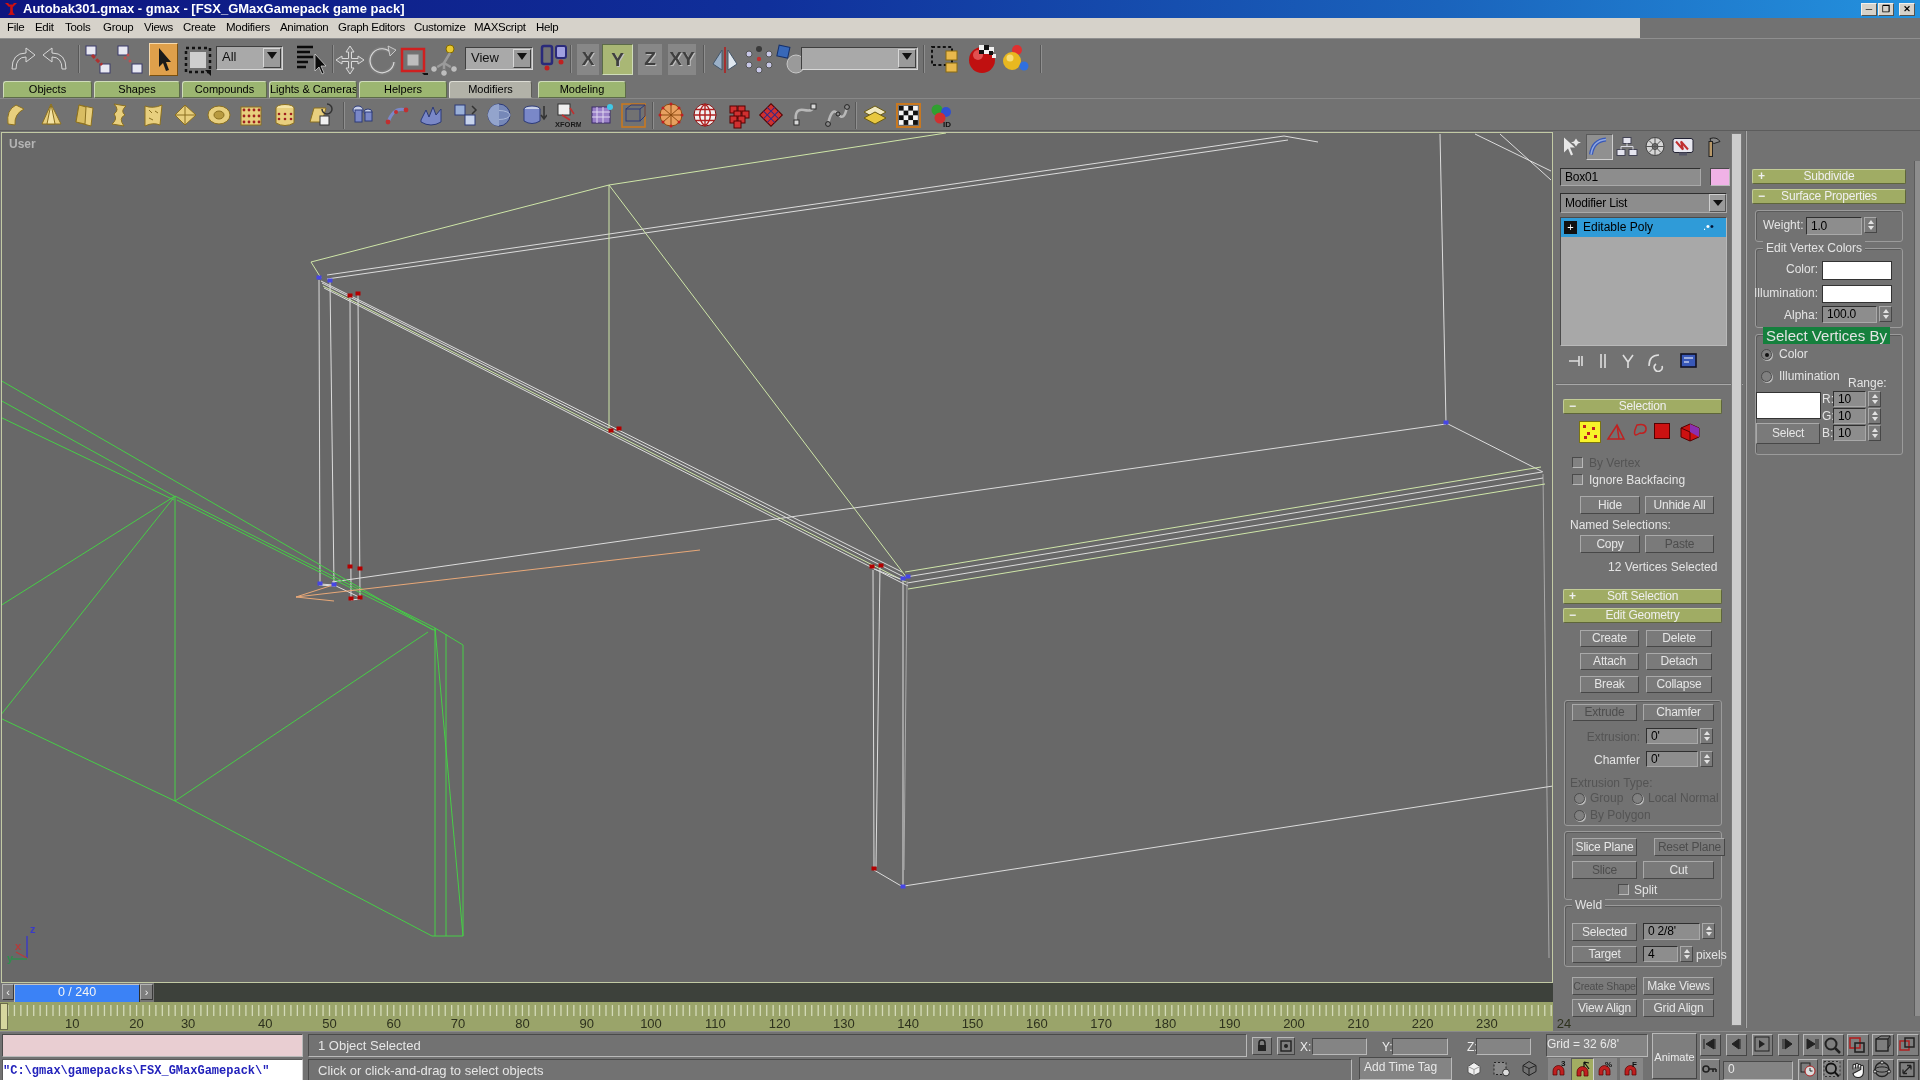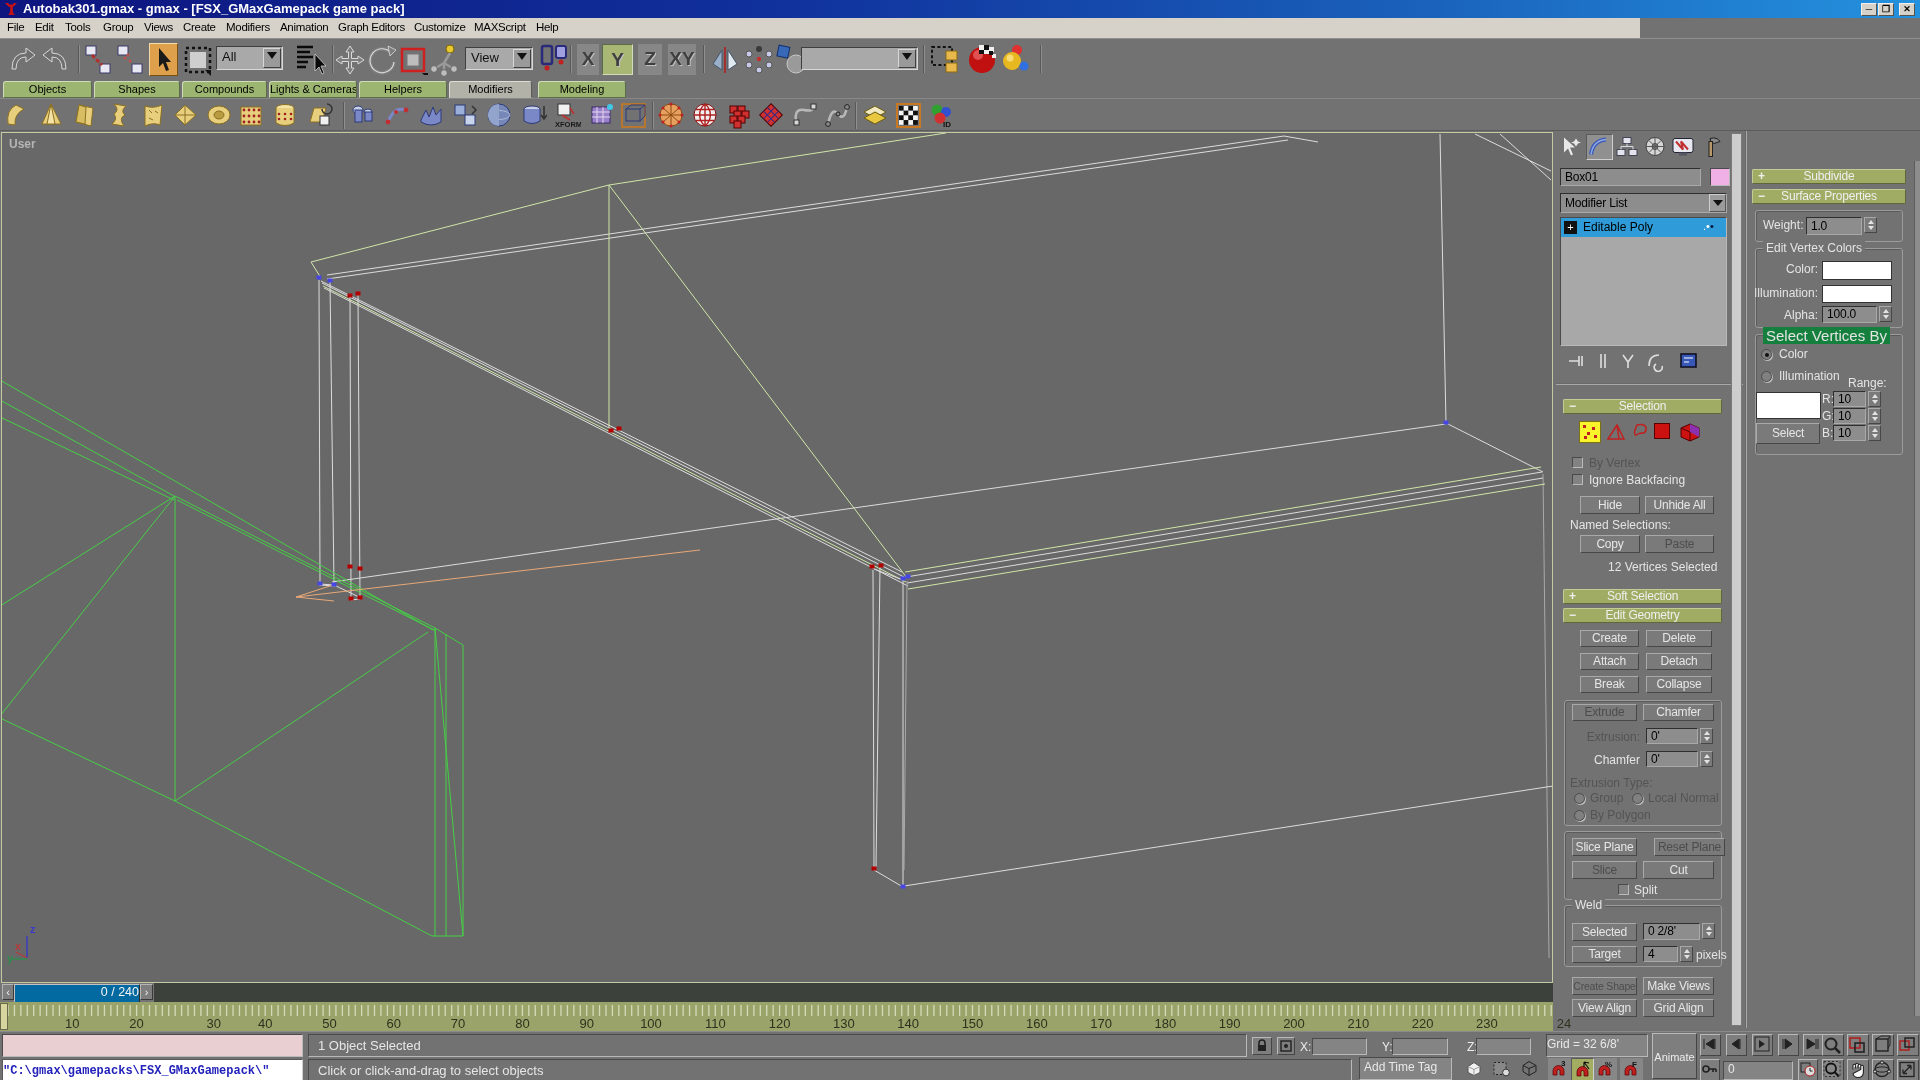--- a/index.html
+++ b/index.html
@@ -632,30 +632,30 @@
 <div class="spin" style="left:315px;top:277px;height:16px"></div>
 <div class="lab" style="left:269px;top:295px;color:#e4e4e4;font-size:12px">B:</div>
 <div class="fld" style="left:280px;top:294px;width:33px;height:16px;line-height:14px">10</div>
 <div class="spin" style="left:315px;top:294px;height:16px"></div>
 <div class="btn" style="left:203px;top:292px;width:64px;height:21px;line-height:19px;font-size:12px">Select</div>
 <div class="abs" style="left:361px;top:30px;width:6px;height:855px;background:#8d8d8d;border-left:1px solid #5c5c5c"></div>
 </div>
 <div id="tslider">
 <div class="abs" style="left:154px;top:0px;width:1399px;height:19px;background:#3d413b"></div>
 <div class="abs" style="left:2px;top:1px;width:12px;height:16px;background:#7e7e7e;border:1px solid;border-color:#b5b5b5 #3a3a3a #3a3a3a #b5b5b5;color:#eee;font-size:11px;text-align:center;line-height:14px">‹</div>
-<div class="abs" style="left:14px;top:1px;width:126px;height:24px;background:#0369a1;border:1px solid;border-color:#c2c2c2 #2e2e2e #2e2e2e #c2c2c2;color:#f5f5f5;font-size:12.5px;text-align:right;line-height:14px">0 / 240</div>
+<div class="abs" style="left:14px;top:1px;width:126px;height:24px;background:#3b82f6;border:1px solid;border-color:#c2c2c2 #2e2e2e #2e2e2e #c2c2c2;color:#f5f5f5;font-size:12.5px;text-align:center;line-height:14px">0 / 240</div>
 <div class="abs" style="left:140px;top:1px;width:13px;height:16px;background:#7e7e7e;border:1px solid;border-color:#b5b5b5 #3a3a3a #3a3a3a #b5b5b5;color:#eee;font-size:11px;text-align:center;line-height:14px">›</div>
 </div>
 <div id="ruler">
 <svg class="abs" style="left:0;top:3px" width="1553" height="14" viewBox="0 0 1553 14">
       <path d="M8.0 0 v11 M14.43 0 v11 M20.86 0 v11 M27.29 0 v11 M33.72 0 v11 M40.15 0 v11 M46.58 0 v11 M53.01 0 v11 M59.44 0 v11 M65.87 0 v11 M72.3 0 v11 M78.73 0 v11 M85.16 0 v11 M91.59 0 v11 M98.02 0 v11 M104.45 0 v11 M110.88 0 v11 M117.31 0 v11 M123.74 0 v11 M130.17 0 v11 M136.6 0 v11 M143.03 0 v11 M149.46 0 v11 M155.89 0 v11 M162.32 0 v11 M168.75 0 v11 M175.18 0 v11 M181.61 0 v11 M188.04 0 v11 M194.47 0 v11 M200.9 0 v11 M207.33 0 v11 M213.76 0 v11 M220.19 0 v11 M226.62 0 v11 M233.05 0 v11 M239.48 0 v11 M245.91 0 v11 M252.34 0 v11 M258.77 0 v11 M265.2 0 v11 M271.63 0 v11 M278.06 0 v11 M284.49 0 v11 M290.92 0 v11 M297.35 0 v11 M303.78 0 v11 M310.21 0 v11 M316.64 0 v11 M323.07 0 v11 M329.5 0 v11 M335.93 0 v11 M342.36 0 v11 M348.79 0 v11 M355.22 0 v11 M361.65 0 v11 M368.08 0 v11 M374.51 0 v11 M380.94 0 v11 M387.37 0 v11 M393.8 0 v11 M400.23 0 v11 M406.66 0 v11 M413.09 0 v11 M419.52 0 v11 M425.95 0 v11 M432.38 0 v11 M438.81 0 v11 M445.24 0 v11 M451.67 0 v11 M458.1 0 v11 M464.53 0 v11 M470.96 0 v11 M477.39 0 v11 M483.82 0 v11 M490.25 0 v11 M496.68 0 v11 M503.11 0 v11 M509.54 0 v11 M515.97 0 v11 M522.4 0 v11 M528.83 0 v11 M535.26 0 v11 M541.69 0 v11 M548.12 0 v11 M554.55 0 v11 M560.98 0 v11 M567.41 0 v11 M573.84 0 v11 M580.27 0 v11 M586.7 0 v11 M593.13 0 v11 M599.56 0 v11 M605.99 0 v11 M612.42 0 v11 M618.85 0 v11 M625.28 0 v11 M631.71 0 v11 M638.14 0 v11 M644.57 0 v11 M651.0 0 v11 M657.43 0 v11 M663.86 0 v11 M670.29 0 v11 M676.72 0 v11 M683.15 0 v11 M689.58 0 v11 M696.01 0 v11 M702.44 0 v11 M708.87 0 v11 M715.3 0 v11 M721.73 0 v11 M728.16 0 v11 M734.59 0 v11 M741.02 0 v11 M747.45 0 v11 M753.88 0 v11 M760.31 0 v11 M766.74 0 v11 M773.17 0 v11 M779.6 0 v11 M786.03 0 v11 M792.46 0 v11 M798.89 0 v11 M805.32 0 v11 M811.75 0 v11 M818.18 0 v11 M824.61 0 v11 M831.04 0 v11 M837.47 0 v11 M843.9 0 v11 M850.33 0 v11 M856.76 0 v11 M863.19 0 v11 M869.62 0 v11 M876.05 0 v11 M882.48 0 v11 M888.91 0 v11 M895.34 0 v11 M901.77 0 v11 M908.2 0 v11 M914.63 0 v11 M921.06 0 v11 M927.49 0 v11 M933.92 0 v11 M940.35 0 v11 M946.78 0 v11 M953.21 0 v11 M959.64 0 v11 M966.07 0 v11 M972.5 0 v11 M978.93 0 v11 M985.36 0 v11 M991.79 0 v11 M998.22 0 v11 M1004.65 0 v11 M1011.08 0 v11 M1017.51 0 v11 M1023.94 0 v11 M1030.37 0 v11 M1036.8 0 v11 M1043.23 0 v11 M1049.66 0 v11 M1056.09 0 v11 M1062.52 0 v11 M1068.95 0 v11 M1075.38 0 v11 M1081.81 0 v11 M1088.24 0 v11 M1094.67 0 v11 M1101.1 0 v11 M1107.53 0 v11 M1113.96 0 v11 M1120.39 0 v11 M1126.82 0 v11 M1133.25 0 v11 M1139.68 0 v11 M1146.11 0 v11 M1152.54 0 v11 M1158.97 0 v11 M1165.4 0 v11 M1171.83 0 v11 M1178.26 0 v11 M1184.69 0 v11 M1191.12 0 v11 M1197.55 0 v11 M1203.98 0 v11 M1210.41 0 v11 M1216.84 0 v11 M1223.27 0 v11 M1229.7 0 v11 M1236.13 0 v11 M1242.56 0 v11 M1248.99 0 v11 M1255.42 0 v11 M1261.85 0 v11 M1268.28 0 v11 M1274.71 0 v11 M1281.14 0 v11 M1287.57 0 v11 M1294.0 0 v11 M1300.43 0 v11 M1306.86 0 v11 M1313.29 0 v11 M1319.72 0 v11 M1326.15 0 v11 M1332.58 0 v11 M1339.01 0 v11 M1345.44 0 v11 M1351.87 0 v11 M1358.3 0 v11 M1364.73 0 v11 M1371.16 0 v11 M1377.59 0 v11 M1384.02 0 v11 M1390.45 0 v11 M1396.88 0 v11 M1403.31 0 v11 M1409.74 0 v11 M1416.17 0 v11 M1422.6 0 v11 M1429.03 0 v11 M1435.46 0 v11 M1441.89 0 v11 M1448.32 0 v11 M1454.75 0 v11 M1461.18 0 v11 M1467.61 0 v11 M1474.04 0 v11 M1480.47 0 v11 M1486.9 0 v11 M1493.33 0 v11 M1499.76 0 v11 M1506.19 0 v11 M1512.62 0 v11 M1519.05 0 v11 M1525.48 0 v11 M1531.91 0 v11 M1538.34 0 v11 M1544.77 0 v11 M1551.2 0 v11" stroke="#d4dab8" stroke-width="1.3" fill="none"></path>
     </svg>
 <div class="abs" style="left:52.3px;top:14px;width:40px;text-align:center;font-size:13px;color:#2e321e">10</div>
 <div class="abs" style="left:116.6px;top:14px;width:40px;text-align:center;font-size:13px;color:#2e321e">20</div>
-<div class="abs" style="left:180.89999999999998px;top:14px;width:40px;text-align:right;font-size:13px;color:#2e321e">30</div>
+<div class="abs" style="left:180.89999999999998px;top:14px;width:40px;text-align:left;font-size:13px;color:#2e321e">30</div>
 <div class="abs" style="left:245.2px;top:14px;width:40px;text-align:center;font-size:13px;color:#2e321e">40</div>
 <div class="abs" style="left:309.5px;top:14px;width:40px;text-align:center;font-size:13px;color:#2e321e">50</div>
 <div class="abs" style="left:373.79999999999995px;top:14px;width:40px;text-align:center;font-size:13px;color:#2e321e">60</div>
 <div class="abs" style="left:438.09999999999997px;top:14px;width:40px;text-align:center;font-size:13px;color:#2e321e">70</div>
 <div class="abs" style="left:502.4px;top:14px;width:40px;text-align:center;font-size:13px;color:#2e321e">80</div>
 <div class="abs" style="left:566.6999999999999px;top:14px;width:40px;text-align:center;font-size:13px;color:#2e321e">90</div>
 <div class="abs" style="left:631.0px;top:14px;width:40px;text-align:center;font-size:13px;color:#2e321e">100</div>
 <div class="abs" style="left:695.3px;top:14px;width:40px;text-align:center;font-size:13px;color:#2e321e">110</div>
 <div class="abs" style="left:759.5999999999999px;top:14px;width:40px;text-align:center;font-size:13px;color:#2e321e">120</div>
 <div class="abs" style="left:823.9px;top:14px;width:40px;text-align:center;font-size:13px;color:#2e321e">130</div>

